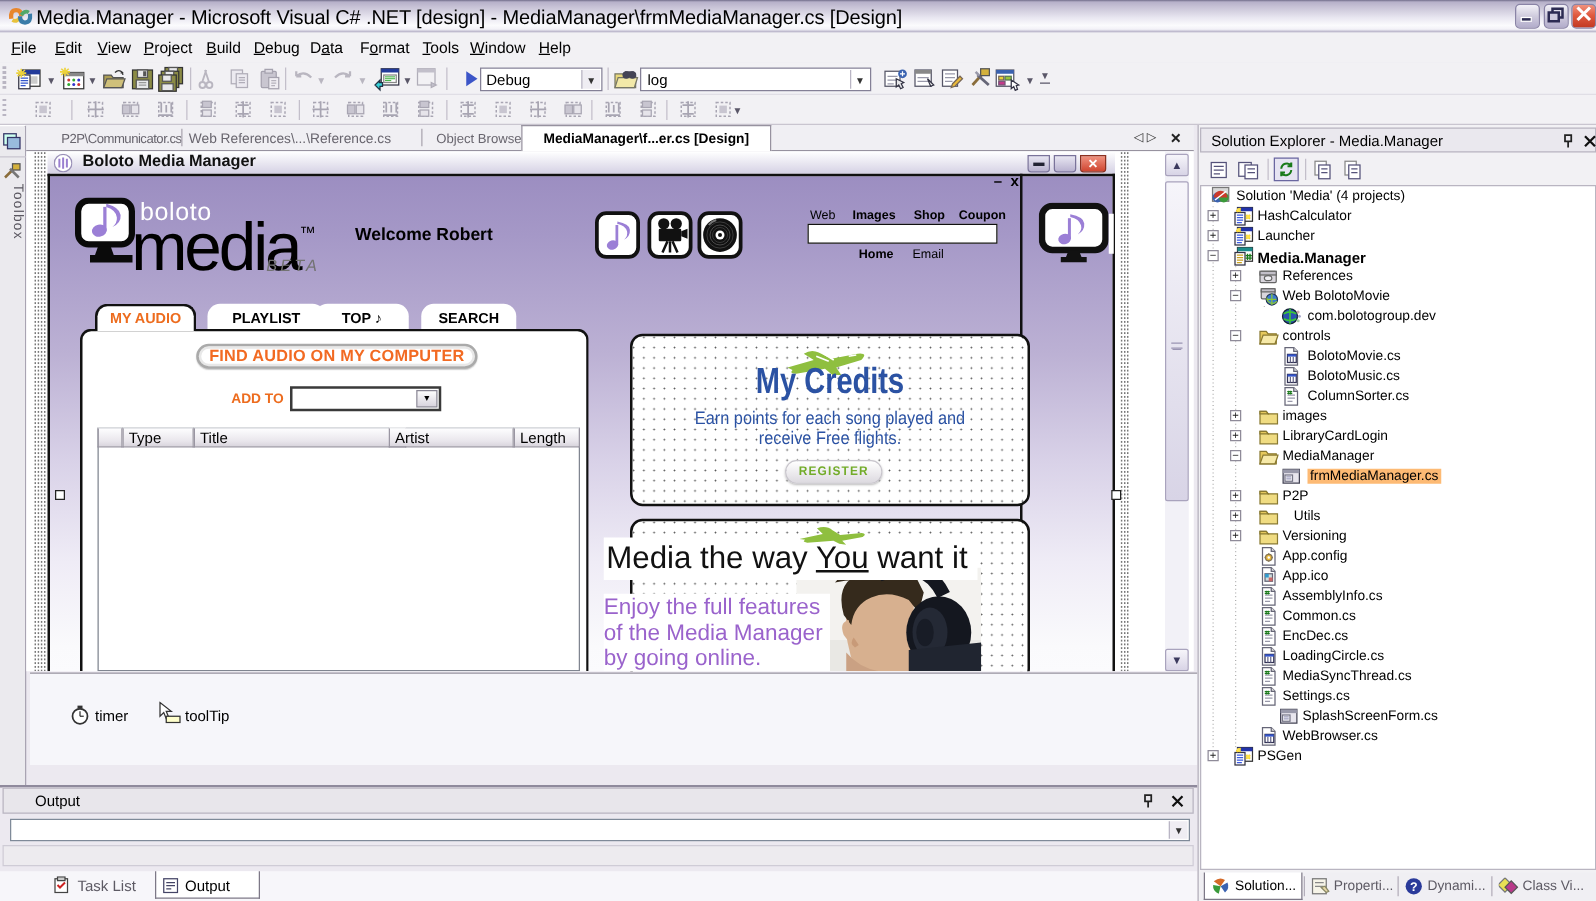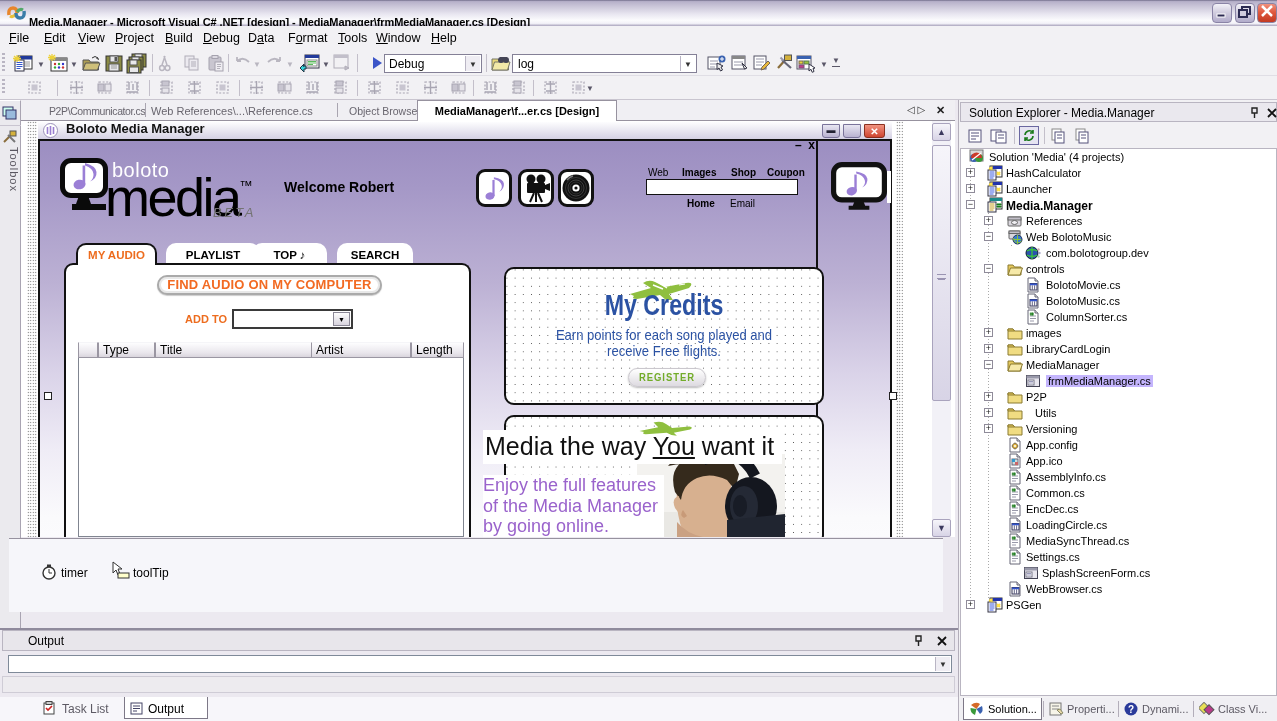--- a/index.html
+++ b/index.html
@@ -1,20 +1,20 @@
 <!DOCTYPE html>
 <html><head><meta charset="utf-8"><title>vs</title><style>
 *{margin:0;padding:0;box-sizing:border-box}
 html,body{width:1277px;height:721px;overflow:hidden}
 body{font-family:"Liberation Sans",sans-serif;background:#ece9f0}
 #root{position:relative;width:1277px;height:721px;background:#ece9f0}
 .a{position:absolute}
 
 #titlebar{left:0;top:0;width:1277px;height:26px;background:linear-gradient(180deg,#716d8a 0%,#b6b0c9 6%,#c6c1d5 20%,#e9e7f1 55%,#fbfbfd 78%,#f3f2f8 90%,#a9a3bc 100%)}
-#titlebar .txt{left:29px;top:16px;font-size:11px;font-weight:bold;color:#000;letter-spacing:-0.1px}
+#titlebar .txt{left:29px;top:6px;font-size:16px;font-weight:normal;color:#000;letter-spacing:-0.1px}
 .capbtn{top:3px;width:20px;height:20px;border:1px solid #8a84a6;border-radius:4px;font-size:11px;text-align:center}
 .capbtn.gray{background:linear-gradient(180deg,#f3f2f8,#cfcbdd 50%,#b2accb);color:#2c2b52}
 .capbtn.red{background:linear-gradient(180deg,#f0927e,#e05a40 45%,#c23a22);color:#fff}
 
 #menubar{left:0;top:26px;width:1277px;height:24px;background:#f2f1f4;font-size:12.5px;color:#000}
 #menubar span{position:absolute;top:5px}
 
 #tb1{left:0;top:50px;width:1277px;height:26px;background:#f2f1f4;border-bottom:1px solid #e0dee5}
 #tb2{left:0;top:76px;width:1277px;height:24px;background:#f2f1f4;border-bottom:1px solid #c9c5cf}
 .grip{top:3px;left:2px;width:3px;height:18px;background:repeating-linear-gradient(180deg,#b9b5c2 0 2px,transparent 2px 4px)}
@@ -34,21 +34,21 @@
 
 #formtitle{left:17px;top:1px;width:854px;height:17px;background:linear-gradient(180deg,#fdfdfe,#d5d1e4);font-size:13px;font-weight:bold;color:#111}
 #formclient{left:17px;top:18px;width:854px;height:398px;background:linear-gradient(180deg,#9c8ec1 0%,#a598c7 12%,#bcb1d4 36%,#d9d2e8 58%,#efecf6 78%,#fafafc 95%,#fbfbfd 100%);border-left:2px solid #111;border-right:2px solid #111;border-top:2px solid #111}
 .grid{background-image:radial-gradient(#4f4f4f 0.6px,transparent 0.85px);background-size:8.2px 8.2px;background-position:5px 5px}
 .tabf{top:122px;height:24px;background:#fff;border-radius:10px 10px 0 0;text-align:center;font-size:11.5px;font-weight:bold;color:#000;padding-top:6px}
 .lvh{height:16px;background:linear-gradient(180deg,#fdfdfe,#e9e6ec 70%,#d9d5dd);border:1px solid #9a96a2;border-top:1px solid #f5f5f8;z-index:4;font-size:12px;padding:1px 0 0 4px}
 .lvh span{position:relative;top:-1px}
 
 .sbbtn{left:911px;width:19px;height:18px;background:linear-gradient(180deg,#f6f5fa,#d8d4e6);border:1px solid #a9a3bd;border-radius:2px;color:#3c3a5e;font-size:9px;text-align:center;padding-top:3px}
 
-#tray{left:9px;top:538px;width:934px;height:74px;background:#f6f6fa;border-top:1px solid #97929f}
+#tray{left:24px;top:538px;width:934px;height:74px;background:#f6f6fa;border-top:1px solid #97929f}
 
 #outpanel{left:2px;top:630px;width:953px;height:67px}
 #outtitle{left:0;top:0;width:953px;height:21px;background:#e8e6eb;border:1px solid #b9b5c1;font-size:12px;color:#000}
 #outcombo{left:6px;top:25px;width:944px;height:18px;background:#fff;border:1px solid #7f8a99}
 #outgray{left:0;top:46px;width:953px;height:17px;background:#edebef;border:1px solid #cfccd6}
 
 #btabs{left:0;top:697px;width:958px;height:24px;background:#f7f6fa;font-size:12px}
 
 #solx{left:958px;top:100px;width:319px;height:621px;background:#f2f1f4;border-left:1px solid #b3aeba}
 #solxtitle{left:1px;top:2px;width:317px;height:20px;background:#eae8ee;border:1px solid #b9b5c1;font-size:12px;color:#000}
@@ -642,21 +642,21 @@
           <span class="lbl" style="left:65px">References</span>
         </div>
 <div class="trow" style="left:0;top:80px;width:315px">
           <span class="pm" style="left:23px">−</span>
           <span class="ticon" style="left:46px"><svg width="16" height="16" viewBox="0 0 16 16">
               <rect x="2" y="2" width="11" height="8" rx="1" fill="#d9d6dd" stroke="#666"></rect>
               <rect x="2" y="2" width="11" height="2.5" fill="#c2bfc8" stroke="#666"></rect>
               <circle cx="10.5" cy="10.5" r="4.5" fill="#3a7ad0" stroke="#235"></circle>
               <path d="M6.5 9 a4.5 4.5 0 0 0 8 3 M10.5 6 v9 M7 10.5 h7" stroke="#8ac43a" stroke-width="1" fill="none"></path>
             </svg></span>
-          <span class="lbl" style="left:65px">Web BolotoMusic</span>
+          <span class="lbl" style="left:65px">Web BolotoMovie</span>
         </div>
 <div class="trow" style="left:0;top:96px;width:315px">
           <span class="ticon" style="left:64px"><svg width="16" height="16" viewBox="0 0 16 16">
               <circle cx="7" cy="8" r="6" fill="#2a52b0" stroke="#123"></circle>
               <path d="M2 6 q5 -3 10 0 M2 10 q5 3 10 0 M7 2 v12" stroke="#3ac43a" stroke-width="1.3" fill="none"></path>
               <circle cx="13.5" cy="4.5" r="1.2" fill="#caa"></circle>
               <circle cx="14.5" cy="8" r="1.2" fill="#aac"></circle>
               <circle cx="13.5" cy="11.5" r="1.2" fill="#aca"></circle>
             </svg></span>
           <span class="lbl" style="left:85px">com.bolotogroup.dev</span>
@@ -722,21 +722,21 @@
             </svg></span>
           <span class="lbl" style="left:65px">MediaManager</span>
         </div>
 <div class="trow" style="left:0;top:224px;width:315px">
           <span class="ticon" style="left:64px"><svg width="16" height="16" viewBox="0 0 16 16">
               <rect x="1.5" y="2.5" width="13" height="11" fill="#e8e6ee" stroke="#445"></rect>
               <rect x="1.5" y="2.5" width="13" height="3" fill="#99a"></rect>
               <rect x="3" y="7" width="6" height="5" fill="#fff" stroke="#778"></rect>
               <path d="M4 8.5 h4 M4 10 h4" stroke="#99b"></path>
             </svg></span>
-          <span class="lbl" style="left:85px;background:#c4b5fd;padding:0 2px">frmMediaManager.cs</span>
+          <span class="lbl" style="left:85px;background:#fdba74;padding:0 2px">frmMediaManager.cs</span>
         </div>
 <div class="trow" style="left:0;top:240px;width:315px">
           <span class="pm" style="left:23px">+</span>
           <span class="ticon" style="left:46px"><svg width="16" height="16" viewBox="0 0 16 16">
               <path d="M1 4 h5 l1.5 2 H15 v8 H1 Z" fill="#f0dc82" stroke="#8a7a30"></path>
               <path d="M1 4 h5 l1.5 2 H1 Z" fill="#e6c95c" stroke="#8a7a30"></path>
             </svg></span>
           <span class="lbl" style="left:65px">P2P</span>
         </div>
 <div class="trow" style="left:0;top:256px;width:315px">

